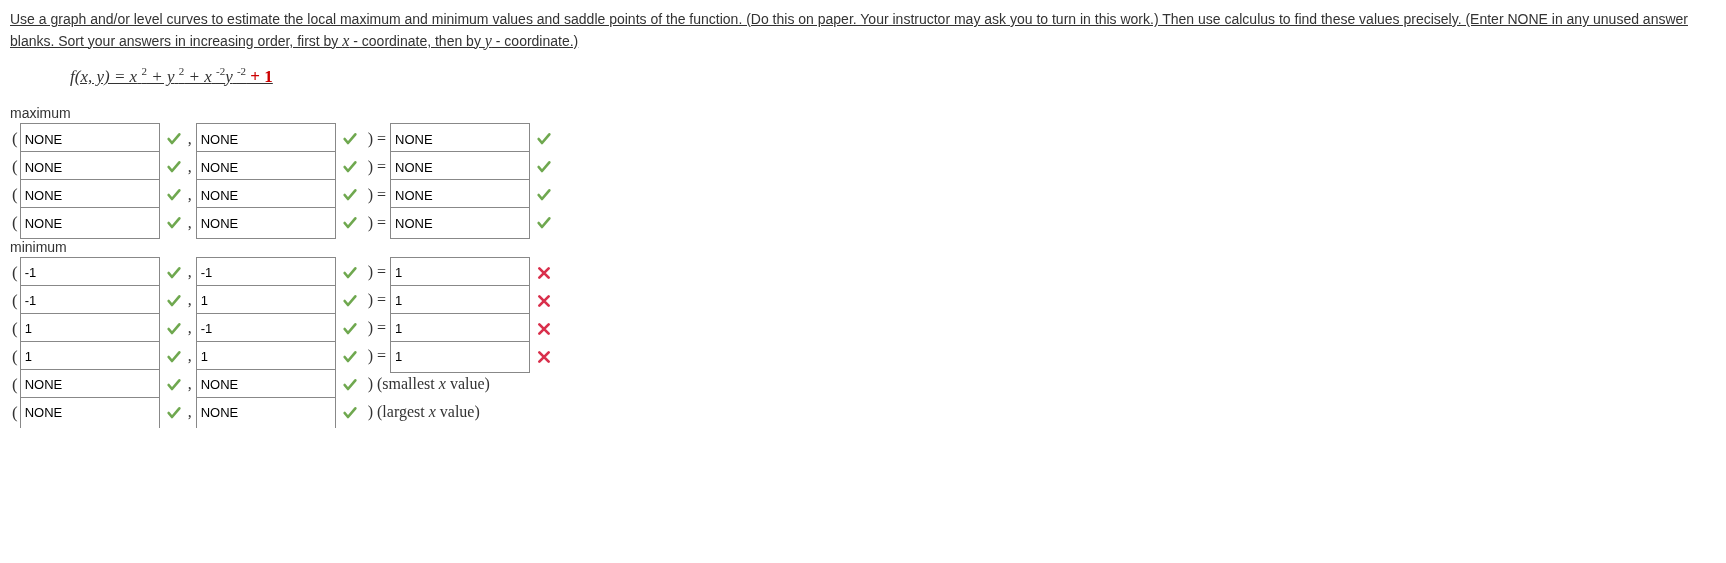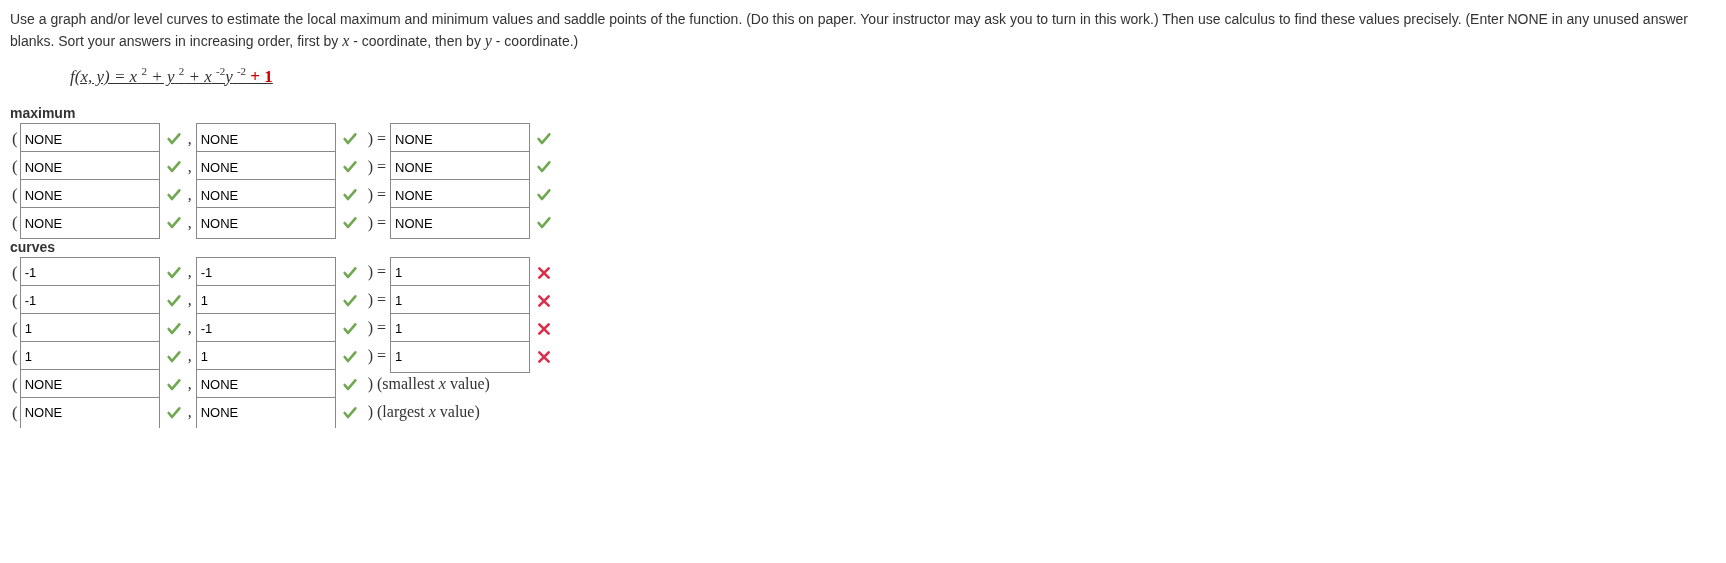--- a/index.html
+++ b/index.html
@@ -4,20 +4,21 @@
 <style>
   body {
     font-family: Verdana, Geneva, sans-serif;
     font-size: 14px;
     color: #333;
     margin: 10px;
     line-height: 1.4;
   }
   .question-text {
     margin-bottom: 12px;
+    text-decoration: underline;
   }
   .italic {
     font-style: italic;
     font-family: "Times New Roman", serif;
     font-size: 16px;
   }
   .formula {
     margin: 8px 0 16px 60px;
     font-family: "Times New Roman", serif;
     font-style: italic;
@@ -28,21 +29,20 @@
     color: #c00;
     font-weight: bold;
     font-style: normal;
   }
   .formula sup {
     font-size: 11px;
     font-style: normal;
   }
   .section-label {
     margin-bottom: 2px;
-    font-weight: bold;
   }
   .answer-row {
     display: flex;
     align-items: center;
     margin-bottom: 2px;
     height: 26px;
   }
   .paren {
     font-family: "Times New Roman", serif;
     font-size: 17px;
@@ -180,21 +180,21 @@
         </svg>
       </span>
       <span class="eq">) =</span>
       <input type="text" value="NONE" style="">
       <span class="mark">
         <svg width="16" height="16" viewBox="0 0 24 24">
           <path d="M4 12 L9 18 L20 5" stroke="#6fa84f" stroke-width="4" fill="none" stroke-linecap="round" stroke-linejoin="round"></path>
         </svg>
       </span>
     </div>
-    <div class="section-label">curves</div>
+    <div class="section-label">minimum</div>
     <div class="answer-row">
       <span class="paren">(</span>
       <input type="text" value="-1" style="">
       <span class="mark">
         <svg width="16" height="16" viewBox="0 0 24 24">
           <path d="M4 12 L9 18 L20 5" stroke="#6fa84f" stroke-width="4" fill="none" stroke-linecap="round" stroke-linejoin="round"></path>
         </svg>
       </span>
       <span class="comma">,</span>
       <input type="text" value="-1" style="">

